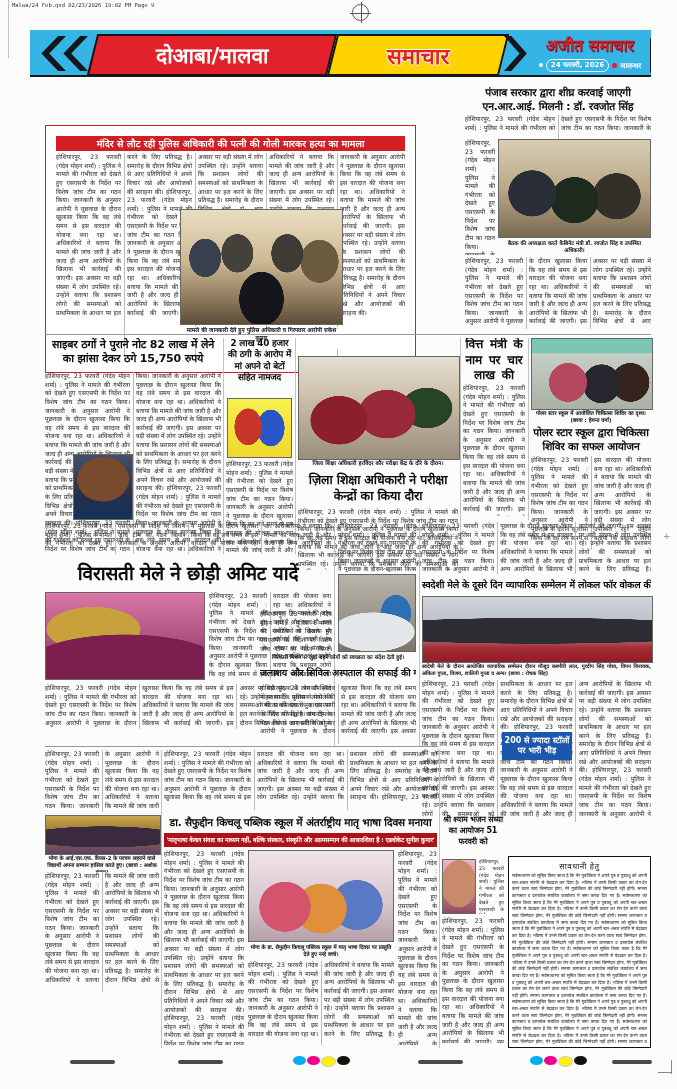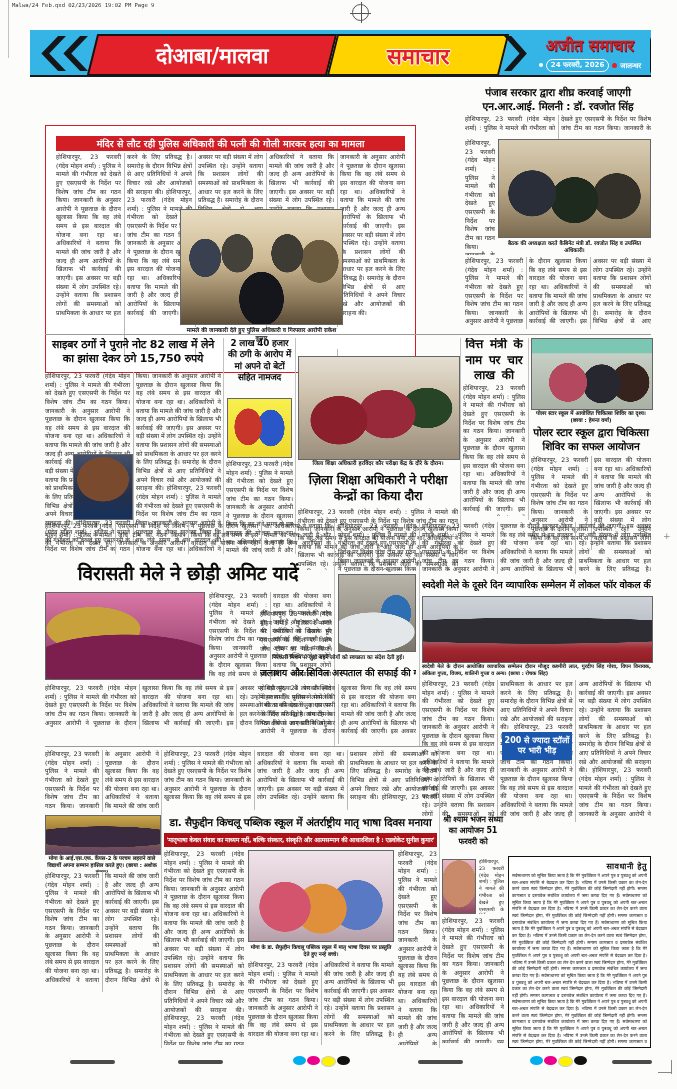--- a/index.html
+++ b/index.html
@@ -65,21 +65,21 @@
   .ph-award{background:radial-gradient(ellipse 70% 28% at 50% 55%,#3a2a40 98%,transparent),
     linear-gradient(180deg,#caa84e 0%,#a9853b 30%,#5e3f63 100%);}
   .ph-kids{background:radial-gradient(ellipse 18% 28% at 25% 62%,#d4546d 98%,transparent),
     radial-gradient(ellipse 18% 28% at 50% 64%,#e0903a 98%,transparent),
     radial-gradient(ellipse 18% 28% at 75% 60%,#5a79c4 98%,transparent),
     linear-gradient(180deg,#f0e3e8 0%,#d8c4cd 60%,#b5a0aa 100%);}
   .ph-woman{background:radial-gradient(ellipse 55% 45% at 50% 45%,#c98a6b 98%,transparent),
     linear-gradient(180deg,#e8b9c4 0%,#c4798f 60%,#8e4a60 100%);}
 
   .notice-box{border:1px solid #111;background:#fff;padding:3px;}
-  .notice-title{font-size:8px;font-weight:bold;text-align:right;letter-spacing:0.5px;}
+  .notice-title{font-size:8px;font-weight:normal;text-align:center;letter-spacing:0.5px;}
   .notice-body{font-size:4.3px;line-height:1.55;text-align:justify;color:#222;overflow:hidden;}
   .mark-bar{position:absolute;height:4px;background:#4a4a4a;border-radius:2px;}
   .reg-circle{position:absolute;width:15px;height:15px;border:1px solid #555;border-radius:50%;}
   .reg-circle:before{content:"";position:absolute;left:50%;top:-3px;bottom:-3px;width:1px;background:#555;}
   .reg-circle:after{content:"";position:absolute;top:50%;left:-3px;right:-3px;height:1px;background:#555;}
 </style>
 </head>
 <body>
 
 <div class="page">

